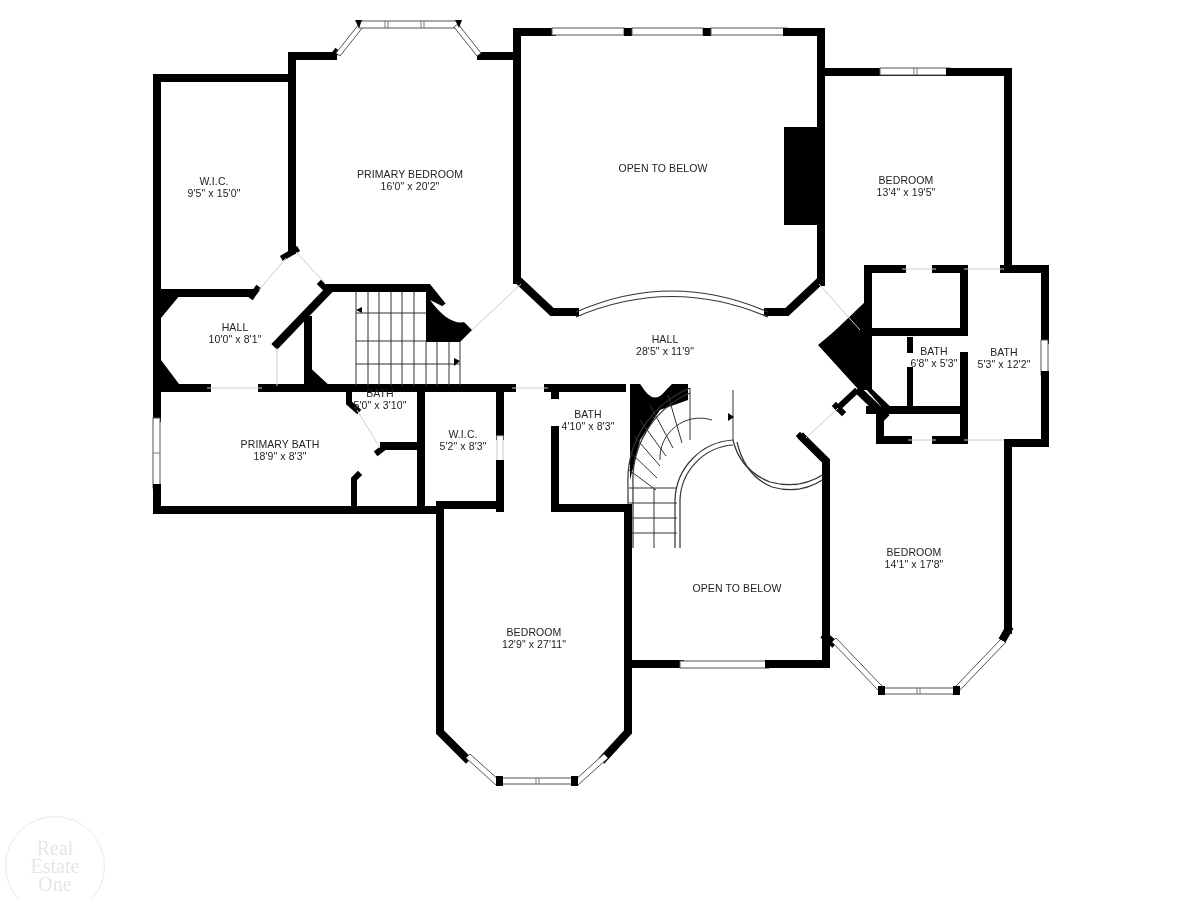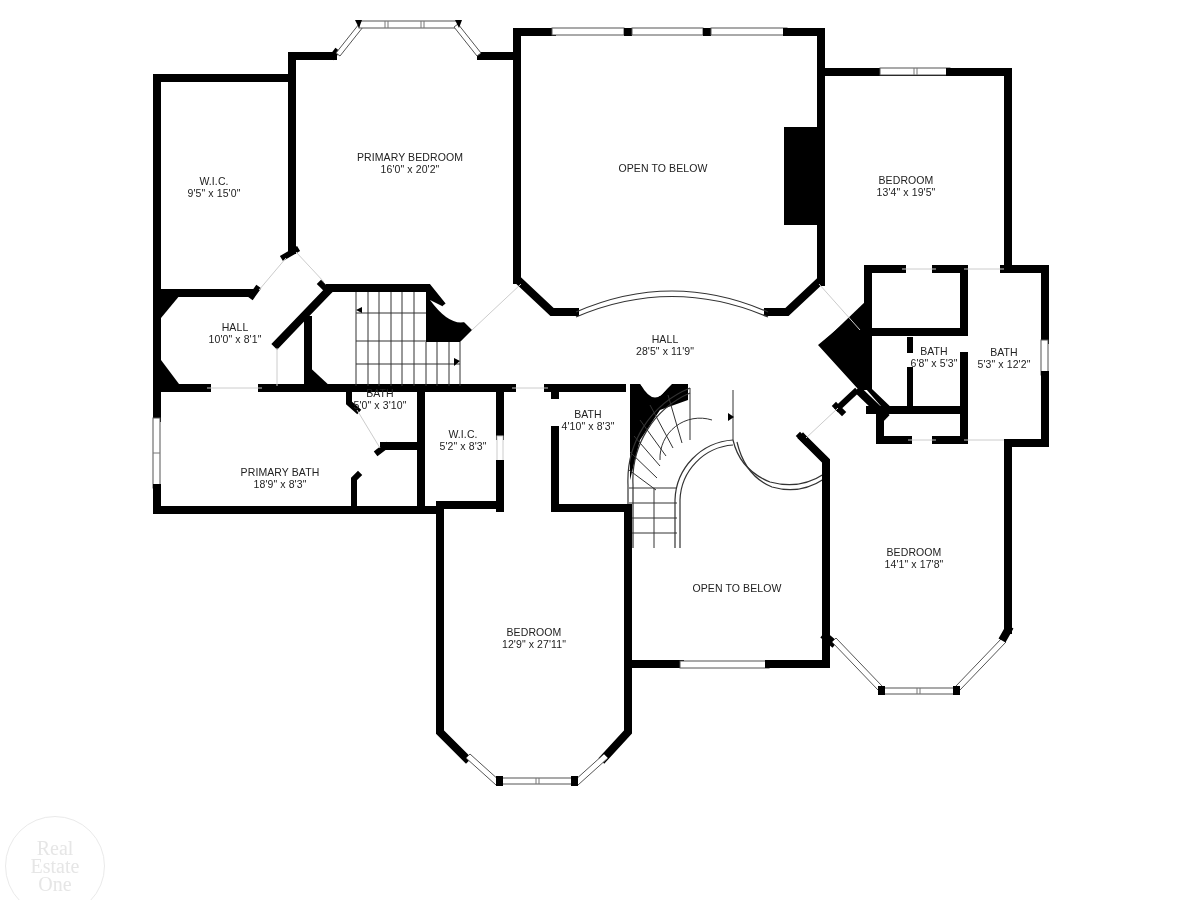--- a/index.html
+++ b/index.html
@@ -217,21 +217,21 @@
     <line x1="259" y1="290" x2="286" y2="258"></line>
     <line x1="296" y1="252" x2="324" y2="282"></line>
     <line x1="357" y1="410" x2="380" y2="448"></line>
   </g>
 </svg>
 
 <div class="room-label" style="left:214px; top:187px;">
     <span>W.I.C.</span>
     <span>9'5" x 15'0"</span>
   </div>
-<div class="room-label" style="left:410px; top:163px;">
+<div class="room-label" style="left:410px; top:180px;">
     <span>PRIMARY BEDROOM</span>
     <span>16'0" x 20'2"</span>
   </div>
 <div class="room-label" style="left:663px; top:168px;">
     <span>OPEN TO BELOW</span>
   </div>
 <div class="room-label" style="left:906px; top:186px;">
     <span>BEDROOM</span>
     <span>13'4" x 19'5"</span>
   </div>
@@ -248,21 +248,21 @@
     <span>6'8" x 5'3"</span>
   </div>
 <div class="room-label" style="left:1004px; top:358px;">
     <span>BATH</span>
     <span>5'3" x 12'2"</span>
   </div>
 <div class="room-label" style="left:380px; top:399px;">
     <span>BATH</span>
     <span>5'0" x 3'10"</span>
   </div>
-<div class="room-label" style="left:280px; top:450px;margin-top:28px;">
+<div class="room-label" style="left:280px; top:450px;">
     <span>PRIMARY BATH</span>
     <span>18'9" x 8'3"</span>
   </div>
 <div class="room-label" style="left:463px; top:440px;">
     <span>W.I.C.</span>
     <span>5'2" x 8'3"</span>
   </div>
 <div class="room-label" style="left:588px; top:420px;">
     <span>BATH</span>
     <span>4'10" x 8'3"</span>

